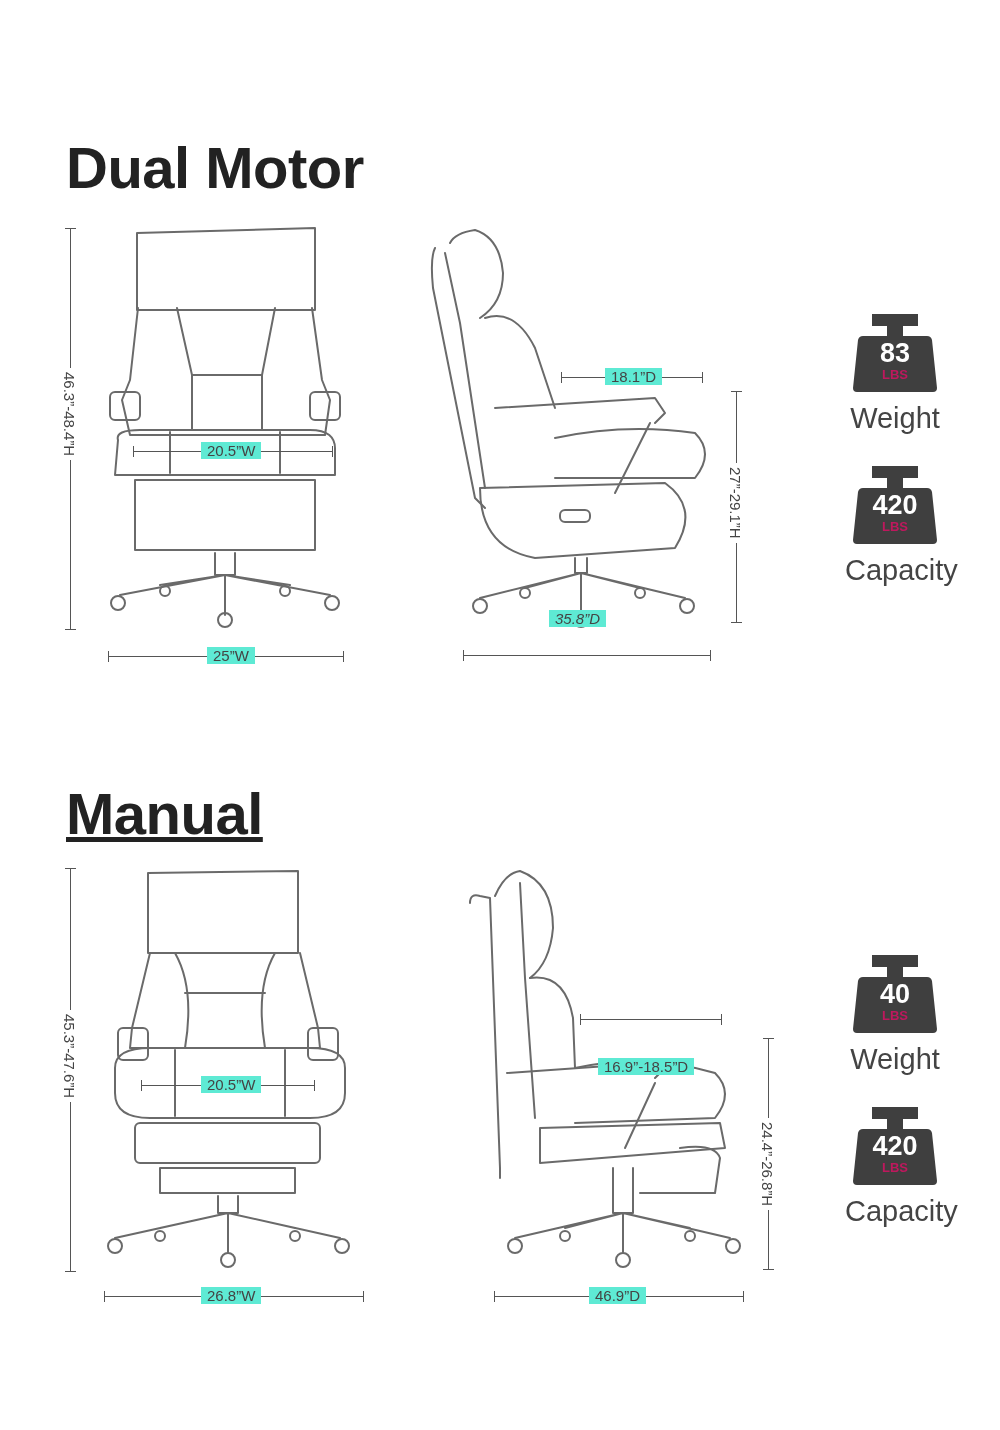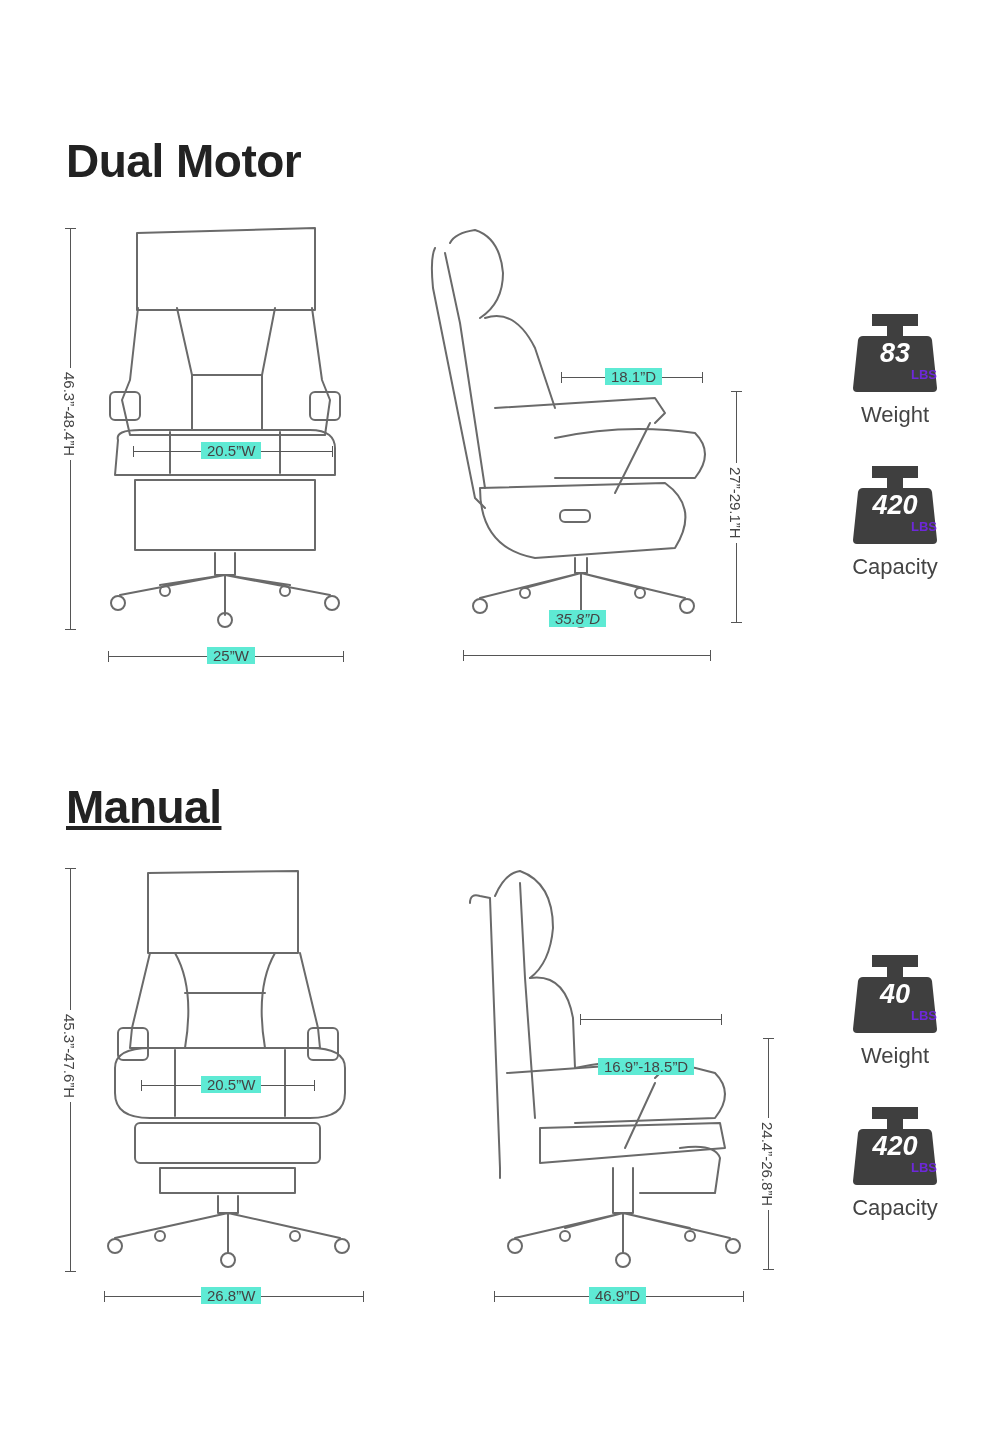--- a/index.html
+++ b/index.html
@@ -1,32 +1,32 @@
 <!DOCTYPE html>
 <html><head>
 <meta charset="utf-8">
 <style>
   html,body{margin:0;padding:0;background:#ffffff;}
   body{width:1000px;height:1430px;position:relative;overflow:hidden;font-family:"Liberation Sans",sans-serif;color:#333;}
-  .title{position:absolute;left:66px;font-size:46px;font-weight:700;color:#222;letter-spacing:-0.5px;}
+  .title{position:absolute;left:66px;font-size:58px;font-weight:700;color:#222;letter-spacing:-0.5px;}
   .dimlabel{position:absolute;font-size:15px;color:#444;background:#5eead4;padding:0 6px;white-space:nowrap;}
   .vlabel{position:absolute;font-size:15px;color:#444;background:#fff;padding:4px 0;white-space:nowrap;writing-mode:vertical-rl;}
   .hline{position:absolute;height:1px;background:#555;}
   .hline::before,.hline::after{content:"";position:absolute;top:-5px;width:1px;height:11px;background:#555;}
   .hline::before{left:0}.hline::after{right:0}
   .vline{position:absolute;width:1px;background:#555;}
   .vline::before,.vline::after{content:"";position:absolute;left:-5px;height:1px;width:11px;background:#555;}
   .vline::before{top:0}.vline::after{bottom:0}
   .chart{position:absolute;}
   .weight-block{position:absolute;width:100px;text-align:center;}
   .wicon{position:relative;width:84px;height:80px;margin:0 auto;}
   .wicon svg{position:absolute;left:0;top:0;}
-  .wnum{position:absolute;left:0;right:0;top:28px;color:#fff;font-weight:700;font-size:27px;line-height:27px;font-style:italic;}
-  .wunit{position:absolute;left:0;right:0;top:56px;color:#6d28d9;font-weight:700;font-size:13px;line-height:13px;text-align:right;}
-  .wcap{font-size:22px;color:#444;margin-top:10px;}
+  .wnum{position:absolute;left:0;right:0;top:28px;color:#fff;font-weight:700;font-size:27px;line-height:27px;}
+  .wunit{position:absolute;left:0;right:0;top:56px;color:#be185d;font-weight:700;font-size:13px;line-height:13px;}
+  .wcap{font-size:29px;color:#444;margin-top:10px;}
   .sketch{stroke:#6a6a6a;stroke-width:2;fill:none;stroke-linejoin:round;stroke-linecap:round;}
 </style>
 </head>
 <body>
 
 <div class="title" style="top:134px;">Dual Motor</div>
 
 <svg class="chart" style="left:100px;top:225px;" width="250" height="410">
   <path class="sketch" d="M37 8 L215 3 L215 85 L37 85 Z"></path>
   <path class="sketch" d="M38 83 L30 155 L22 175 L30 210 L225 210 L230 175 L222 155 L212 83"></path>

